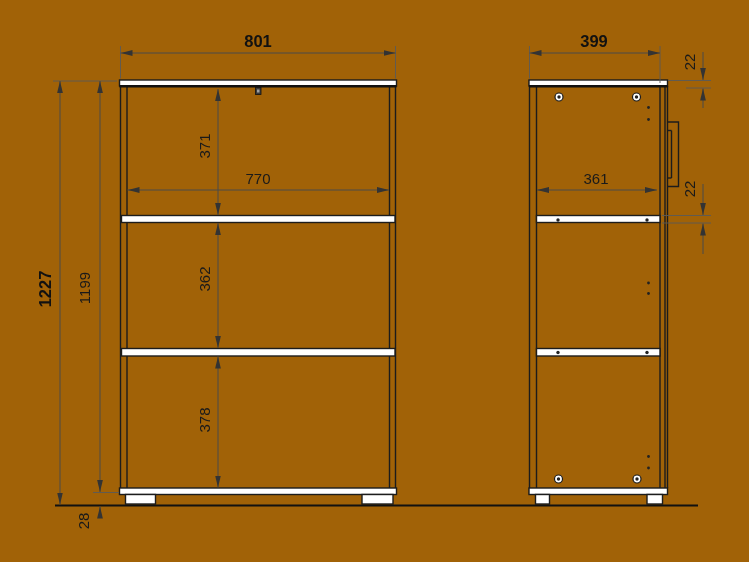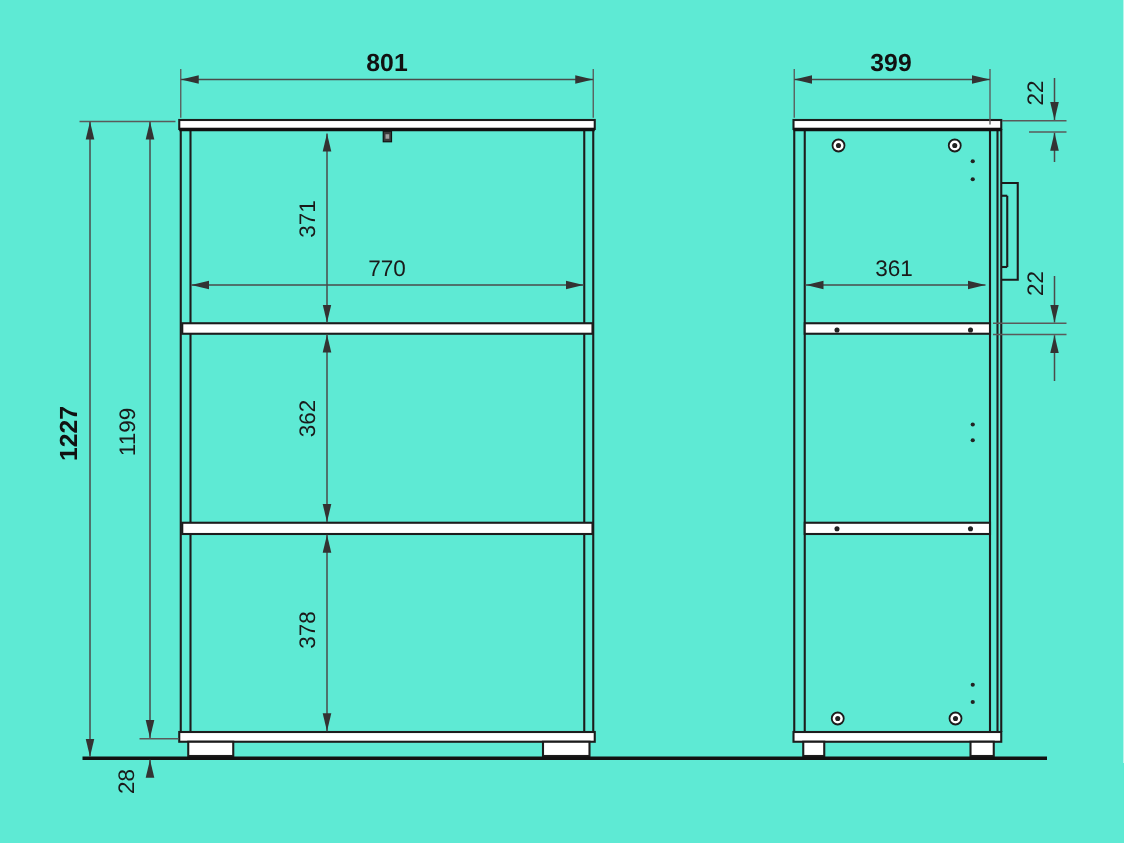--- a/index.html
+++ b/index.html
@@ -1,19 +1,19 @@
 <!DOCTYPE html>
 <html><head>
 <meta charset="utf-8">
 <style>
   html,body{margin:0;padding:0;background:#ffffff;}
   .stage{
     position:relative;
     width:749px;height:562px;
-    background:#5eead4;
+    background:#a16207;
     font-family:"Liberation Sans", sans-serif;
     overflow:hidden;
   }
   svg{display:block}
   .obj{stroke:#1c1c1c;stroke-width:1.4;fill:none;}
   .objfill{stroke:#1c1c1c;stroke-width:1.4;fill:#ffffff;}
   .heavy{stroke:#111111;stroke-width:2.4;fill:none;}
   .ground{stroke:#111111;stroke-width:2.2;fill:none;}
   .dim{stroke:#4a4a4a;stroke-width:1;fill:none;}
   .ext{stroke:#5a5a5a;stroke-width:0.9;fill:none;}

